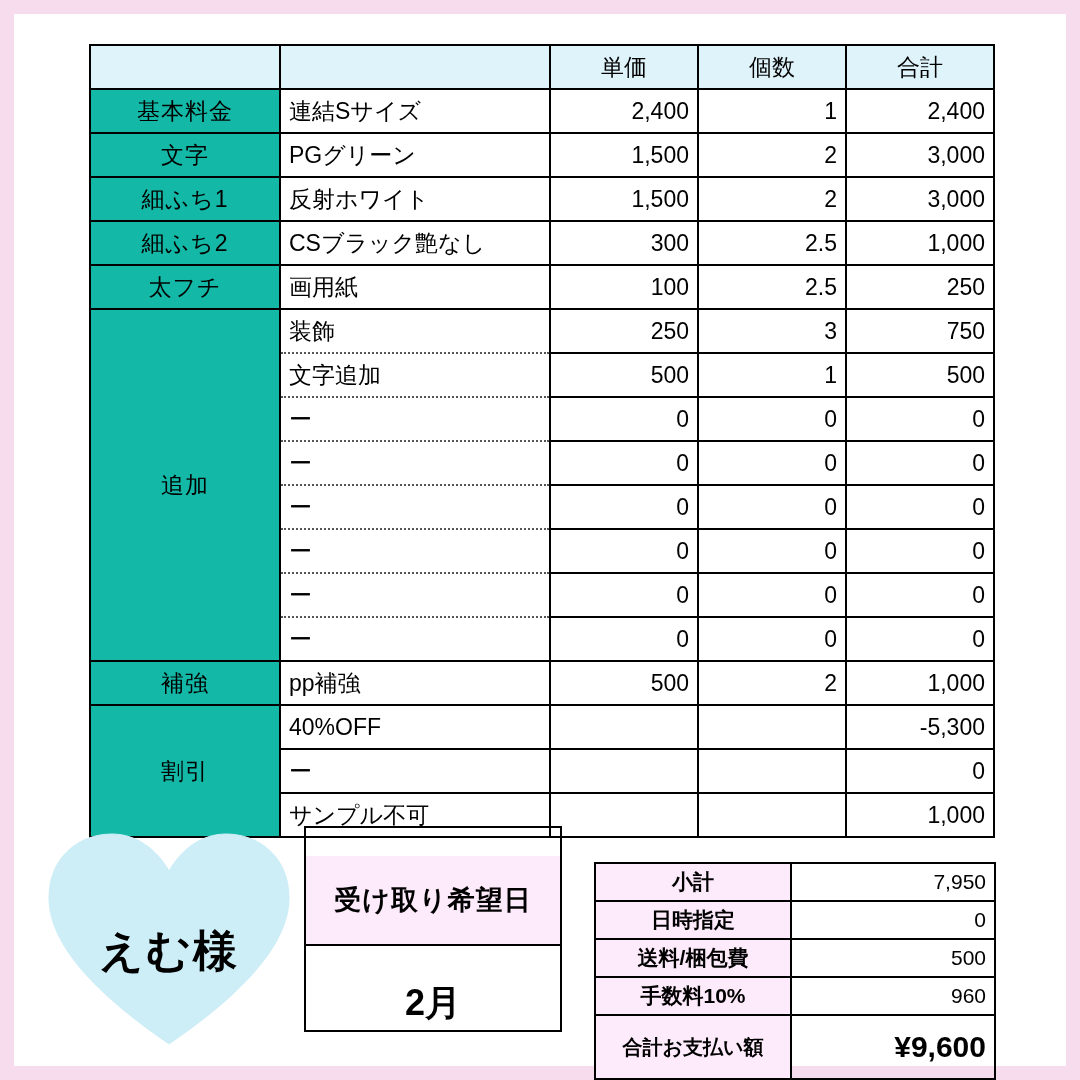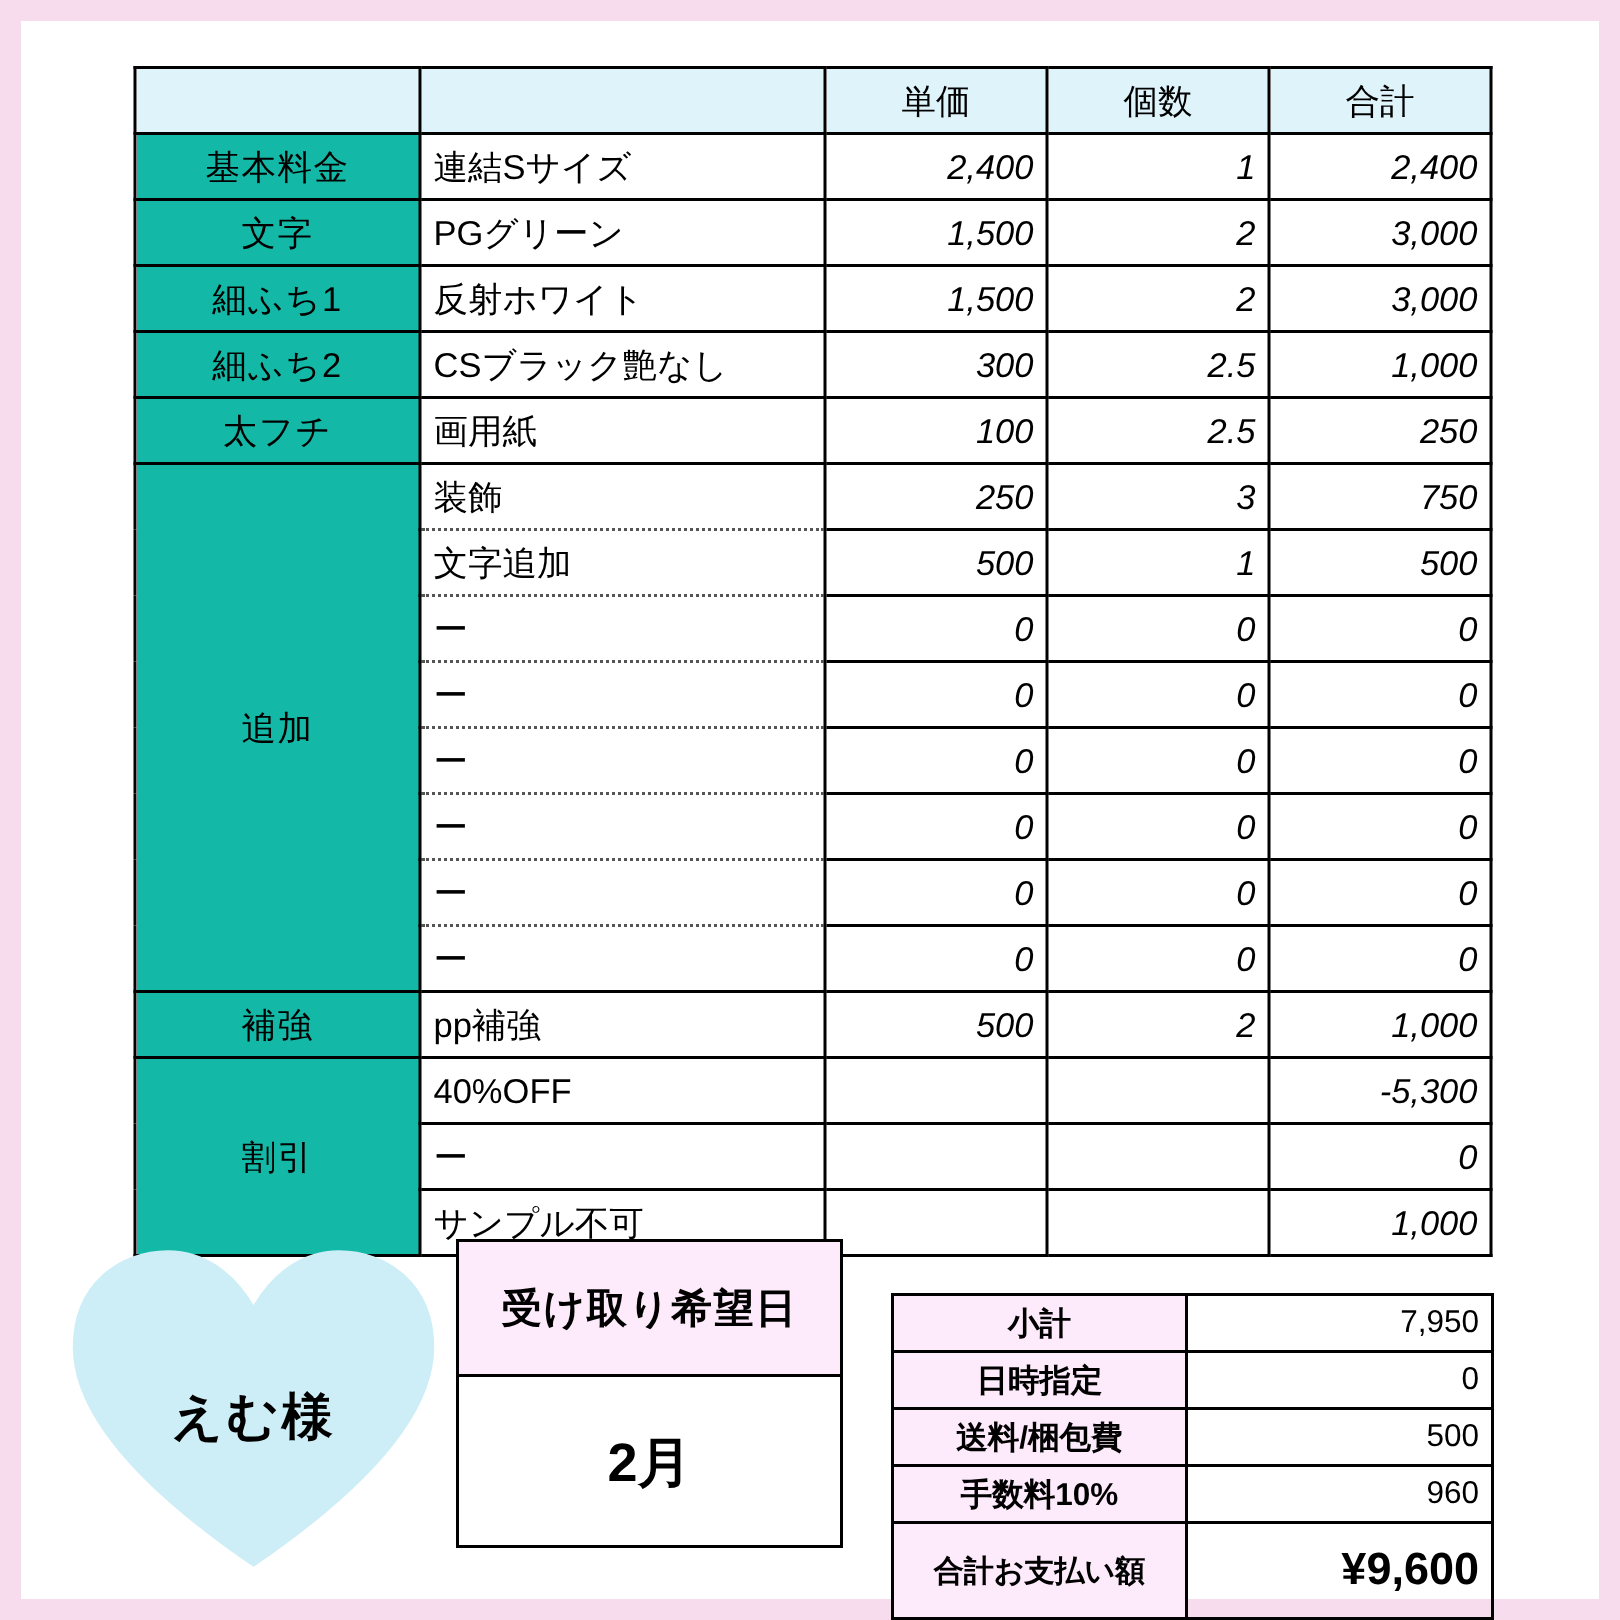--- a/index.html
+++ b/index.html
@@ -55,42 +55,42 @@
     font-size: 24px;
   }
   .cat {
     background: #14b8a6;
     text-align: center;
     font-weight: bold;
     font-size: 24px;
     letter-spacing: 1px;
   }
   .desc { text-align: left; }
-  .num  { text-align: right; padding-right: 10px; font-style: italic; }
+  .num  { text-align: right; padding-right: 10px; }
 
   
   .dot-b { border-bottom: 2px dotted #555 !important; }
   .dot-t { border-top: 2px dotted #555 !important; }
 
   
   .heart-wrap {
     position: absolute;
     left: 30px;
     top: 812px;
     width: 250px;
     height: 230px;
   }
   .heart-wrap svg { display: block; }
   .heart-label {
     position: absolute;
     left: 0;
     top: 96px;
     width: 250px;
     text-align: center;
-    font-size: 34px;
+    font-size: 44px;
     font-weight: bold;
     color: #000;
     letter-spacing: 2px;
   }
 
   
   .date-box {
     position: absolute;
     left: 290px;
     top: 812px;
@@ -102,20 +102,21 @@
   .date-title {
     height: 88px;
     background: #fdeafa;
     border-bottom: 2px solid #000;
     display: flex;
     align-items: center;
     justify-content: center;
     font-size: 27px;
     font-weight: bold;
     letter-spacing: 1px;
+    margin-top: 28px;
   }
   .date-value {
     height: 114px;
     display: flex;
     align-items: center;
     justify-content: center;
     font-size: 36px;
     font-weight: bold;
   }
 

